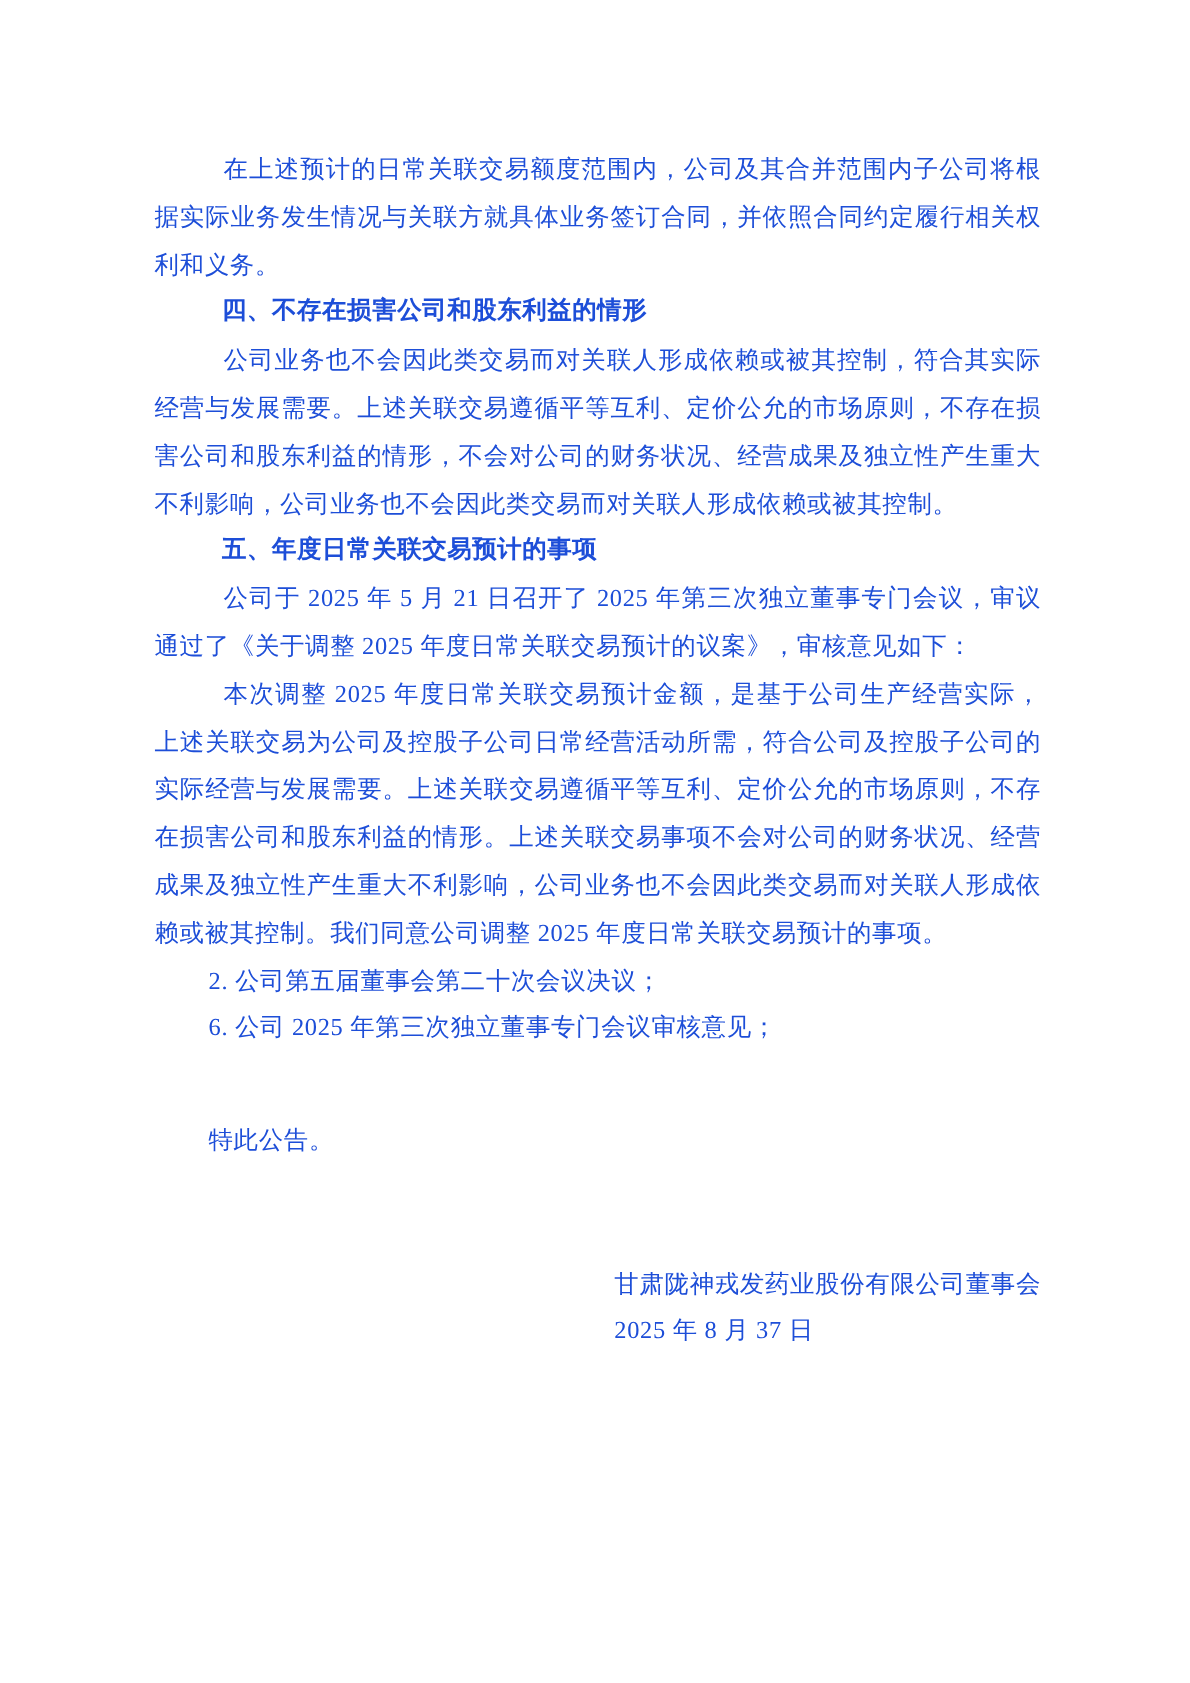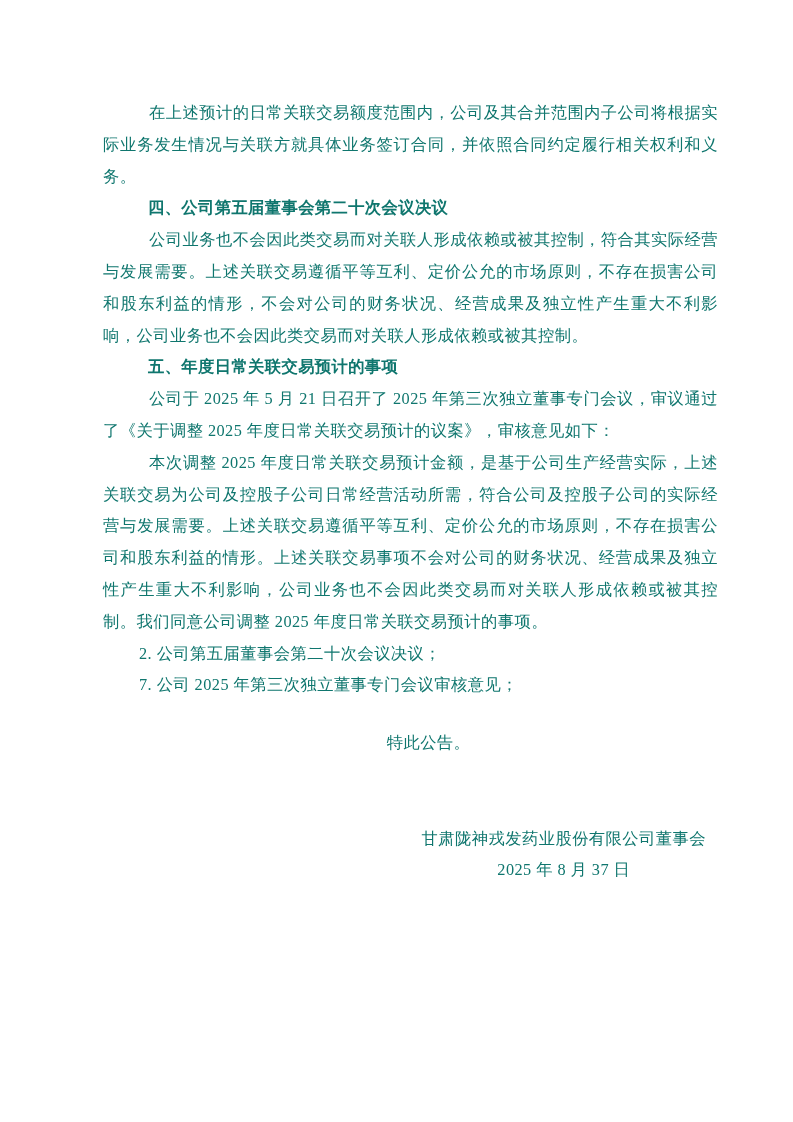--- a/index.html
+++ b/index.html
@@ -6,23 +6,23 @@
     margin: 0;
     padding: 0;
     background: #ffffff;
   }
   .page {
     position: relative;
     width: 793px;
     height: 1122px;
     margin: 0;
     background: #ffffff;
-    color: #0f766e;
+    color: #1d4ed8;
     box-sizing: border-box;
-    padding: 97px 75px 0 103px;
+    padding: 97px 99px 0 103px;
     overflow: hidden;
     font-family: "Liberation Serif", "DejaVu Serif", serif;
     font-size: 16.3px;
     line-height: 31.8px;
     letter-spacing: 0.45px;
   }
   .doc-para {
     margin: 0;
     text-indent: 46px;
     text-align: justify;
@@ -35,55 +35,53 @@
     font-size: 16.3px;
     line-height: 31.8px;
     letter-spacing: 0.4px;
     text-indent: 45px;
   }
   .doc-list-item {
     margin: 0;
     text-indent: 36px;
   }
   .closing-note {
-    margin-top: 26px;
-    text-align: center;
+    margin-top: 43px;
   }
   .signature-block {
     margin-top: 63.6px;
     width: max-content;
     margin-left: auto;
-    margin-right: 12px;
-    text-align: center;
+    text-align: left;
   }
   .signature-line {
     line-height: 31.8px;
   }
 </style>
 </head>
 <body>
 
 <div class="page">
 
   <p class="doc-para">在上述预计的日常关联交易额度范围内，公司及其合并范围内子公司将根据实际业务发生情况与关联方就具体业务签订合同，并依照合同约定履行相关权利和义务。</p>
 
-  <h2 class="doc-heading">四、公司第五届董事会第二十次会议决议</h2>
+  <h2 class="doc-heading">四、不存在损害公司和股东利益的情形</h2>
 
   <p class="doc-para">公司业务也不会因此类交易而对关联人形成依赖或被其控制，符合其实际经营与发展需要。上述关联交易遵循平等互利、定价公允的市场原则，不存在损害公司和股东利益的情形，不会对公司的财务状况、经营成果及独立性产生重大不利影响，公司业务也不会因此类交易而对关联人形成依赖或被其控制。</p>
 
   <h2 class="doc-heading">五、年度日常关联交易预计的事项</h2>
 
   <p class="doc-para">公司于 2025 年 5 月 21 日召开了 2025 年第三次独立董事专门会议，审议通过了《关于调整 2025 年度日常关联交易预计的议案》，审核意见如下：</p>
 
   <p class="doc-para">本次调整 2025 年度日常关联交易预计金额，是基于公司生产经营实际，上述关联交易为公司及控股子公司日常经营活动所需，符合公司及控股子公司的实际经营与发展需要。上述关联交易遵循平等互利、定价公允的市场原则，不存在损害公司和股东利益的情形。上述关联交易事项不会对公司的财务状况、经营成果及独立性产生重大不利影响，公司业务也不会因此类交易而对关联人形成依赖或被其控制。我们同意公司调整 2025 年度日常关联交易预计的事项。</p>
 
 
   <p class="doc-list-item">2. 公司第五届董事会第二十次会议决议；</p>
 
-  <p class="doc-list-item">7. 公司 2025 年第三次独立董事专门会议审核意见；</p>
+  <p class="doc-list-item">6. 公司 2025 年第三次独立董事专门会议审核意见；</p>
 
 
   <p class="doc-list-item closing-note">特此公告。</p>
 
   <div class="signature-block">
     <div class="signature-line">甘肃陇神戎发药业股份有限公司董事会</div>
     <div class="signature-line">2025 年 8 月 37 日</div>
   </div>
 
 </div>

